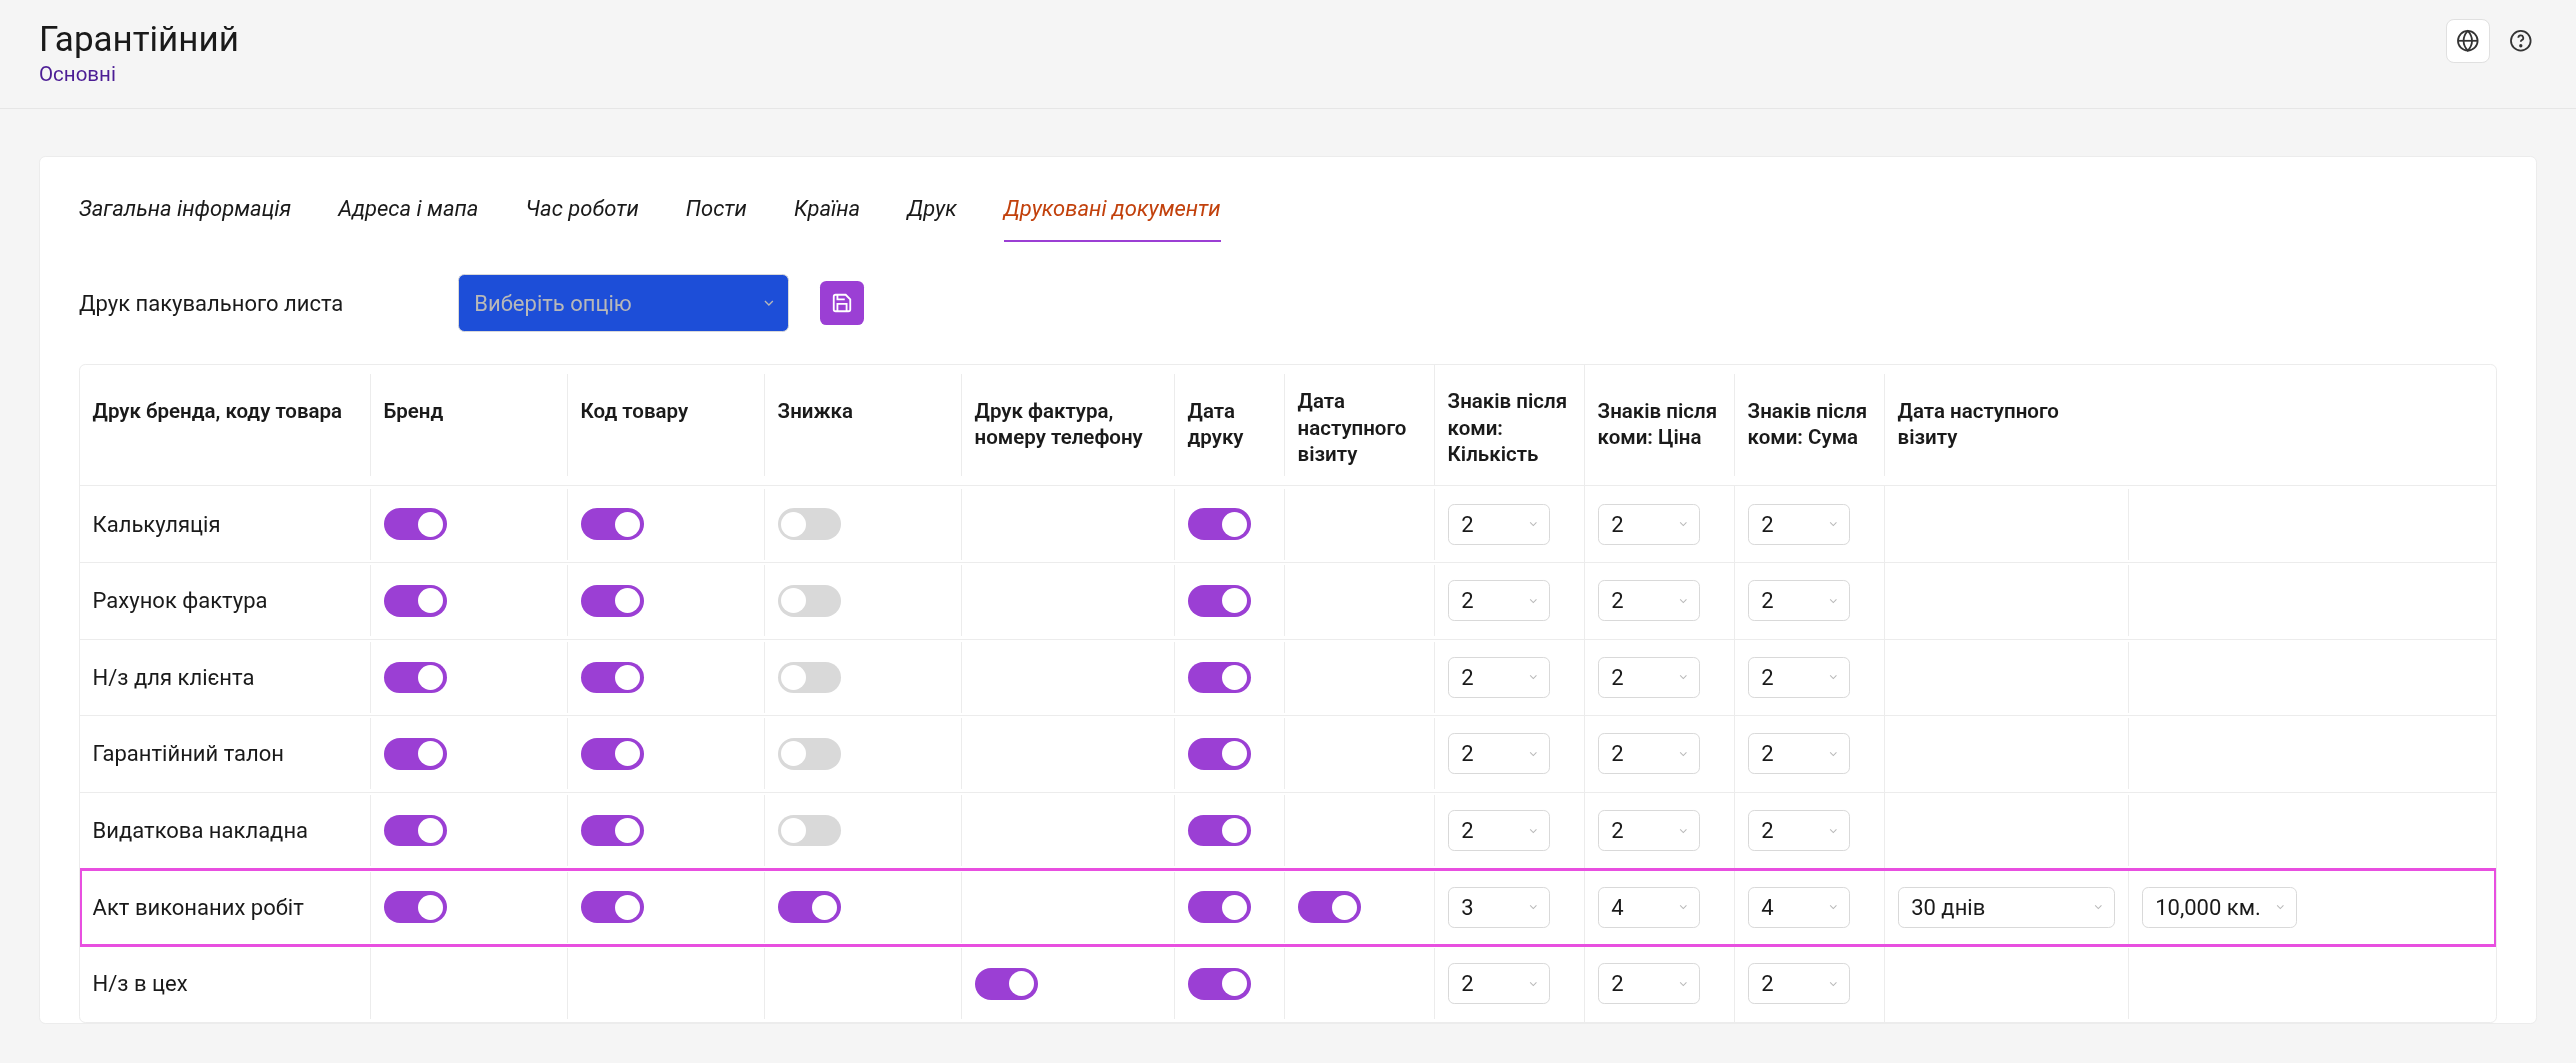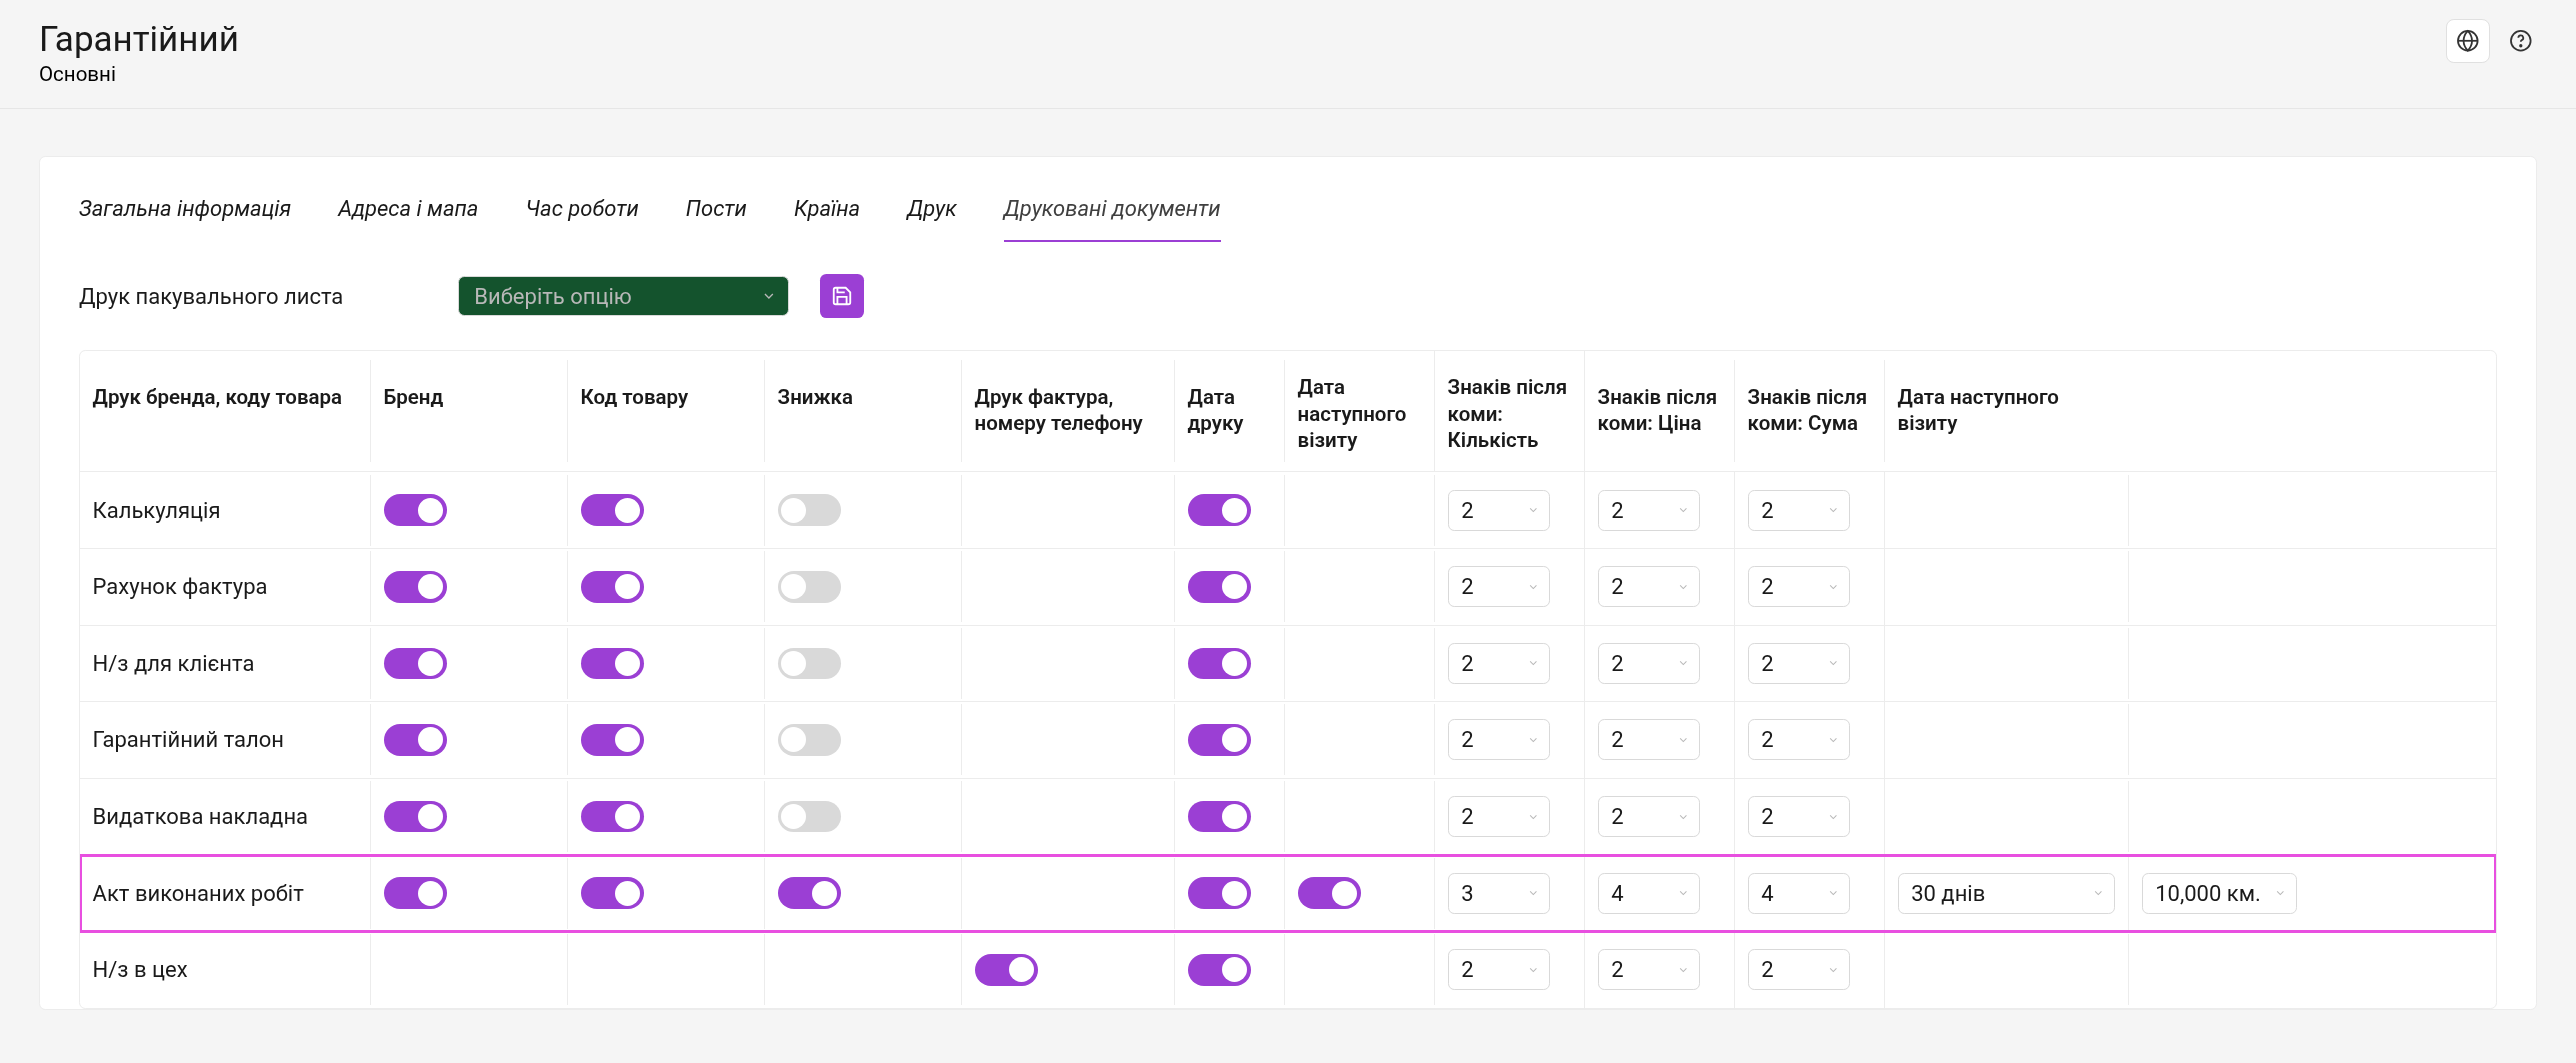--- a/index.html
+++ b/index.html
@@ -18,21 +18,21 @@
   border-bottom: 0.8px solid #e6e6e6;
   background: #f5f5f5;
 }
 .header-left .title {
   font-size: 35px;
   font-weight: 400;
   color: #1a1a1a;
 }
 .header-left .subtitle {
   font-size: 20.5px;
-  color: #000000;
+  color: #4c1d95;
   margin-top: 1.6px;
 }
 .header-right {
   display: flex;
   align-items: center;
   gap: 15.8px;
 }
 .icon-button {
   width: 44px;
   height: 44px;
@@ -71,43 +71,43 @@
 }
 .tab {
   font-size: 22px;
   color: #1a1a1a;
   padding: 0 0 19px 0;
   cursor: pointer;
   border-bottom: 2.4px solid transparent;
   font-style: italic;
 }
 .tab.active {
-  color: #404040;
+  color: #c2410c;
   border-bottom-color: #9b3fd4;
 }
 
 .option-row {
   display: flex;
   align-items: center;
   gap: 31.5px;
   margin-bottom: 31.5px;
 }
 .option-label {
   font-size: 22px;
   width: 347px;
 }
 .select-box {
-  height: 40px;
+  height: 58px;
   border: 0.8px solid #d9d9d9;
   border-radius: 6.3px;
   padding: 0 31.5px 0 15.8px;
   display: flex;
   align-items: center;
   position: relative;
-  background: #14532d;
+  background: #1d4ed8;
   cursor: pointer;
   min-width: 126px;
 }
 .select-box.wide { width: 331px; }
 .select-placeholder { color: #b8b8b8; }
 .select-box .chevron {
   position: absolute;
   right: 11px;
   top: 50%;
   transform: translateY(-50%);

